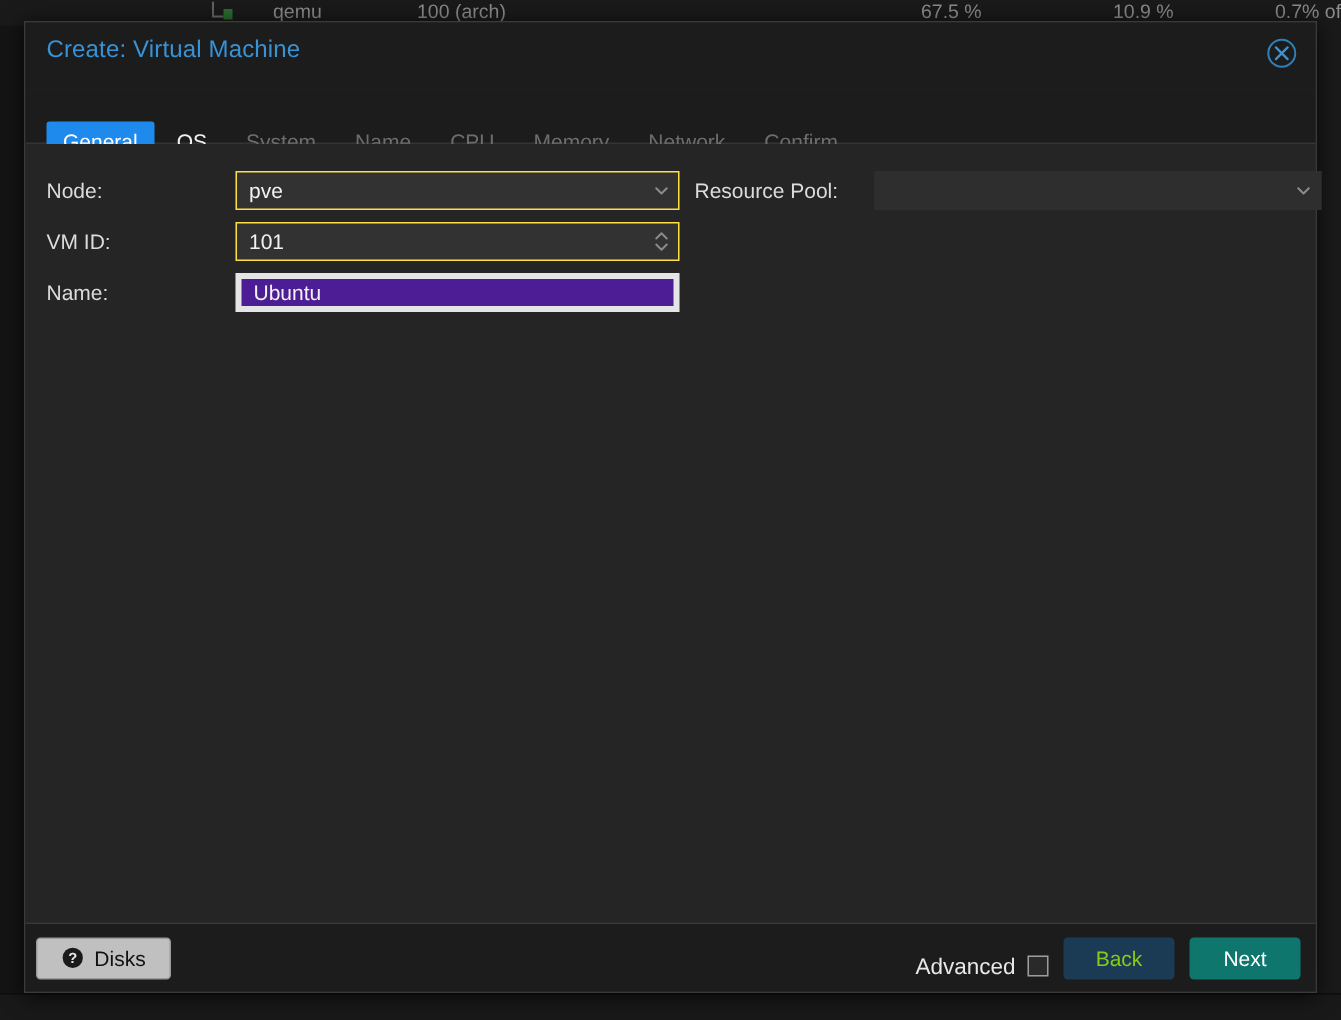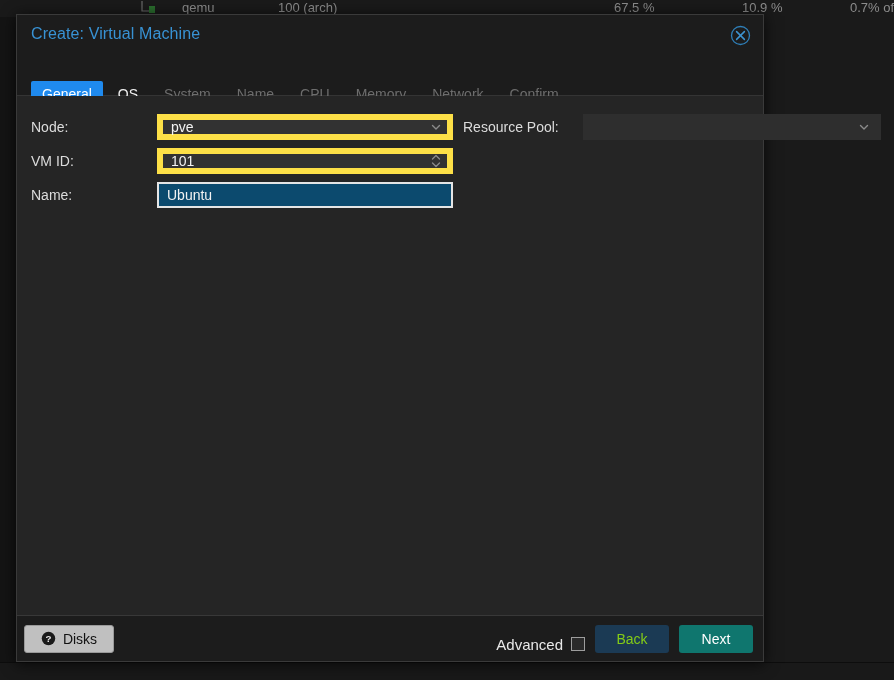--- a/index.html
+++ b/index.html
@@ -37,21 +37,21 @@
   }
   .bg-leftstrip {
     position: absolute; left: 0; top: 17px; bottom: 0; width: 16px;
     background: #141414;
   }
 
   
   #dialog {
     position: absolute;
     left: 16px; top: 14px;
-    width: 748px; height: 648px;
+    width: 862px; height: 648px;
     background: #252525;
     border: 1px solid #3a3a3a;
     box-shadow: 0 2px 14px rgba(0,0,0,.75);
     display: flex; flex-direction: column;
   }
 
   
   .dlg-header {
     position: relative;
     height: 44px;
@@ -124,33 +124,33 @@
     flex: 0 0 auto;
     padding-left: 2px;
   }
   .col-right .flabel { width: 122px; }
 
   .fctl {
     position: relative;
     height: 26px;
     flex: 1 1 auto;
     background: #323232;
-    border: 6px solid #fde047;
+    border: 1px solid #fde047;
     display: flex; align-items: center;
   }
   .fctl .val {
     font-size: 14px;
     color: #f2f2f2;
     padding-left: 8px;
     flex: 1 1 auto;
     overflow: hidden; white-space: nowrap;
   }
   .fctl.focused {
-    background: #0c4a6e;
-    border: 2px solid #e5e5e5;
+    background: #4c1d95;
+    border: 4px solid #e5e5e5;
   }
   .fctl.empty { background: #2e2e2e; border-color: #2e2e2e; }
 
   .trigger {
     width: 22px; height: 100%;
     flex: 0 0 auto;
     display: flex; align-items: center; justify-content: center;
     cursor: pointer;
   }
 

